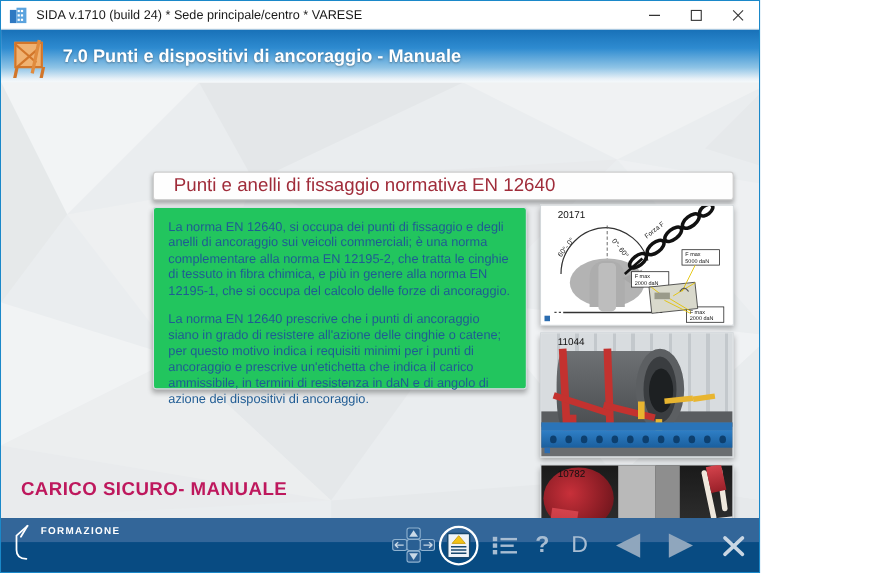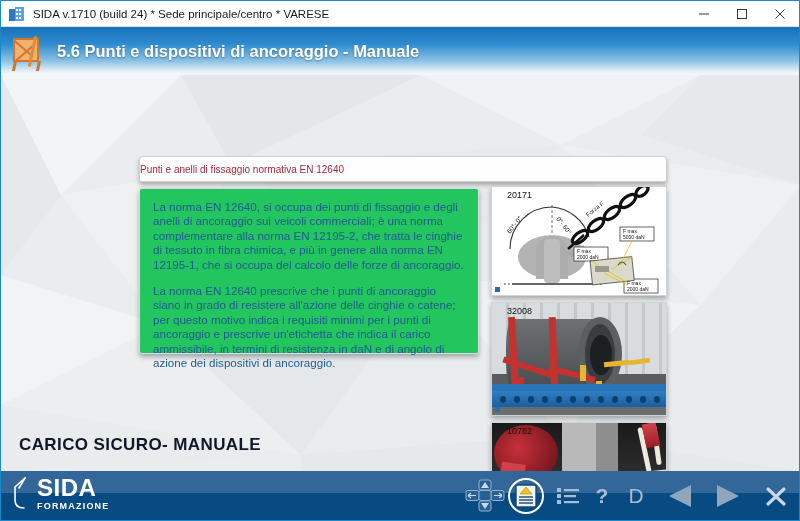--- a/index.html
+++ b/index.html
@@ -2,21 +2,21 @@
 <html><head>
 <meta charset="utf-8">
 <style>
   * { box-sizing: border-box; margin: 0; padding: 0; }
   html, body {
     width: 800px; height: 521px;
     font-family: "Liberation Sans", sans-serif;
     overflow: hidden; background: #fff;
   }
   .app-window {
-    position: relative; width: 800px; height: 521px;
+    position: relative; width: 691px; height: 521px;
     border: 1px solid #1a88c9; background: #fff; overflow: hidden;
   }
 
   
   .titlebar {
     position: relative; height: 26px; background: #ffffff;
     display: flex; align-items: center; border-bottom: 1px solid #dfe6ec;
   }
   .tb-icon { width: 16px; height: 14px; margin-left: 8px; position: relative; flex: 0 0 auto; }
   .tb-icon .b1 { position: absolute; left: 0; top: 2px; width: 6px; height: 12px; background: #2f79c2; }
@@ -55,32 +55,32 @@
 
   
   .stage {
     position: relative; height: 396px; overflow: hidden;
     background: #eceff1;
   }
   .stage-inner { position: relative; width: 100%; height: 100%; }
 
   .caption-strip {
     position: absolute; left: 0; bottom: 16px; width: 100%;
-    font-size: 17px; font-weight: bold; color: #0f172a; letter-spacing: .4px;
+    font-size: 17px; font-weight: bold; color: #be185d; letter-spacing: .4px;
     padding-left: 18px;
   }
 
   
   .banner {
     position: absolute; left: 138px; top: 81px; width: 528px; height: 26px;
     background: #fefefe; border: 1px solid #cfcfcf; border-radius: 3px;
     box-shadow: 0 3px 4px rgba(0,0,0,.28);
     display: flex; align-items: center;
   }
-  .banner-text { font-size: 10px; color: #a02c3a; padding-left: 0; }
+  .banner-text { font-size: 17px; color: #a02c3a; padding-left: 18px; }
 
   .textpanel {
     position: absolute; left: 138px; top: 113px; width: 340px; height: 166px;
     background: #22c55e; border: 1px solid #d7dde2; border-radius: 3px;
     box-shadow: 0 3px 5px rgba(0,0,0,.30);
     padding: 11px 13px 8px 13px;
   }
   .textpanel p {
     font-size: 11.6px; line-height: 14.4px; color: #1f5b93; margin-bottom: 10px;
   }
@@ -193,21 +193,21 @@
 
   <div class="header">
     <div class="crate-icon">
       <div class="body"></div>
       <div class="x1"></div>
         <div class="x2"></div>
       <div class="bar"></div>
       <div class="leg l"></div>
         <div class="leg r"></div>
     </div>
-    <div class="header-title">5.6 Punti e dispositivi di ancoraggio - Manuale</div>
+    <div class="header-title">7.0 Punti e dispositivi di ancoraggio - Manuale</div>
   </div>
 
   <div class="stage">
 
     <svg width="800" height="396" style="position:absolute;left:0;top:0">
       <rect width="800" height="396" fill="#eaedef"></rect>
       <polygon points="0,0 180,0 60,120" fill="#f2f4f5"></polygon>
       <polygon points="180,0 420,0 230,90" fill="#e4e7e9"></polygon>
       <polygon points="420,0 700,0 560,70" fill="#f0f2f3"></polygon>
       <polygon points="700,0 800,0 800,110 640,60" fill="#e6e9eb"></polygon>
@@ -318,21 +318,21 @@
             <span class="hole" style="left:64px"></span>
               <span class="hole" style="left:78px"></span>
             <span class="hole" style="left:92px"></span>
               <span class="hole" style="left:106px"></span>
             <span class="hole" style="left:120px"></span>
               <span class="hole" style="left:134px"></span>
             <span class="hole" style="left:148px"></span>
               <span class="hole" style="left:162px"></span>
           </div>
         </div>
-        <div class="idlabel">32008</div>
+        <div class="idlabel">11044</div>
         <div class="dot"></div>
       </div>
 
       <div class="imgcard c3">
         <div class="photo3">
           <div class="ph3-dark"></div>
           <div class="ph3-col"></div>
           <div class="ph3-col2"></div>
           <div class="ph3-roll"></div>
           <div class="ph3-tape"></div>
@@ -360,21 +360,20 @@
     <div class="footer-bot"></div>
 
     <div class="logo">
       <div class="logo-mark">
         <svg width="26" height="38" viewBox="0 0 26 38">
           <path d="M16 2 L6 11 L6 24 Q6 32 15 32" fill="none" stroke="#fff" stroke-width="1.6" stroke-linecap="round"></path>
           <path d="M16 2 L10 12" fill="none" stroke="#fff" stroke-width="1.6" stroke-linecap="round"></path>
         </svg>
       </div>
       <div class="logo-txt">
-        <div class="logo-sida">SIDA</div>
         <div class="logo-form">FORMAZIONE</div>
       </div>
     </div>
 
     <div class="toolbar">
 
       <div class="tool tool-dpad">
         <svg width="40" height="34" viewBox="0 0 40 34">
           <g fill="#2a5f93" stroke="#8fb2d0" stroke-width="1">
             <rect x="14" y="1" width="12" height="10" rx="2"></rect>

